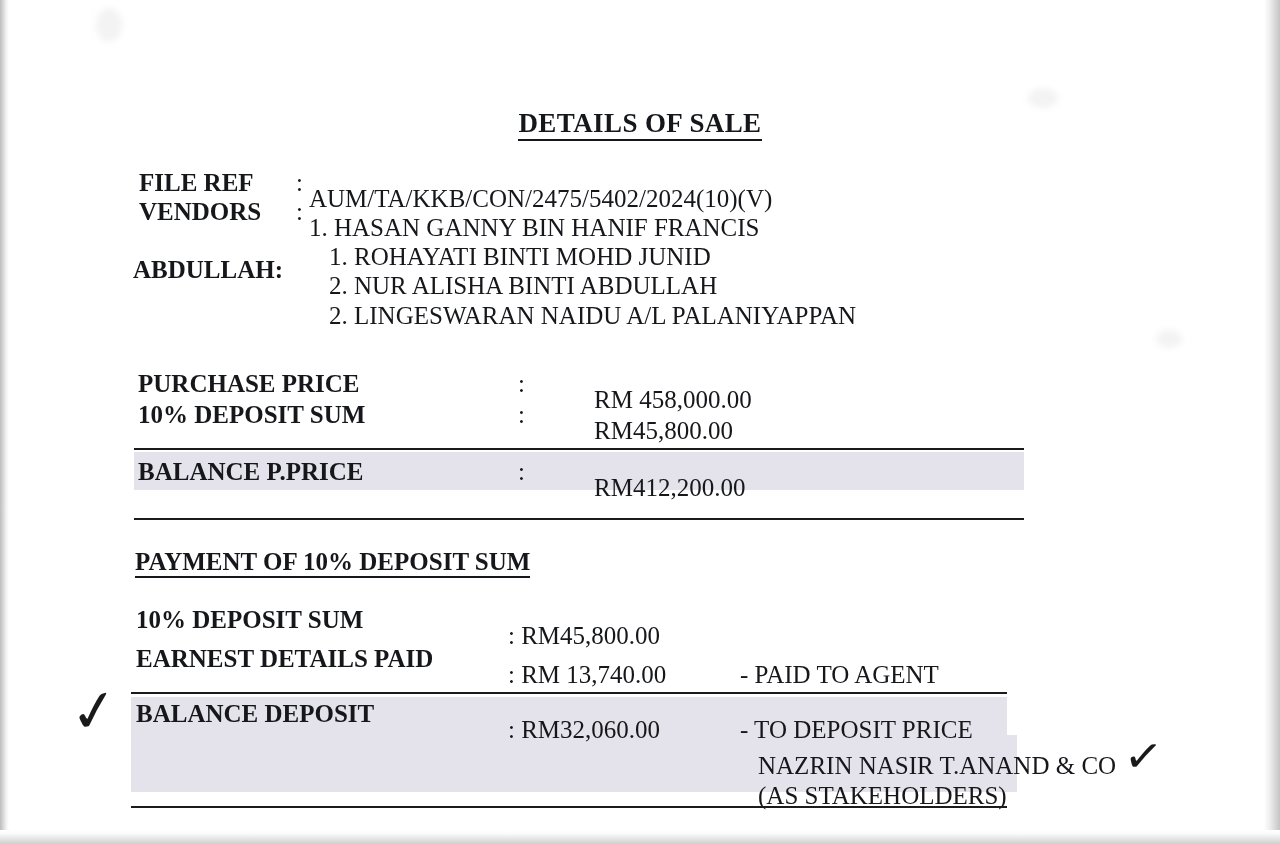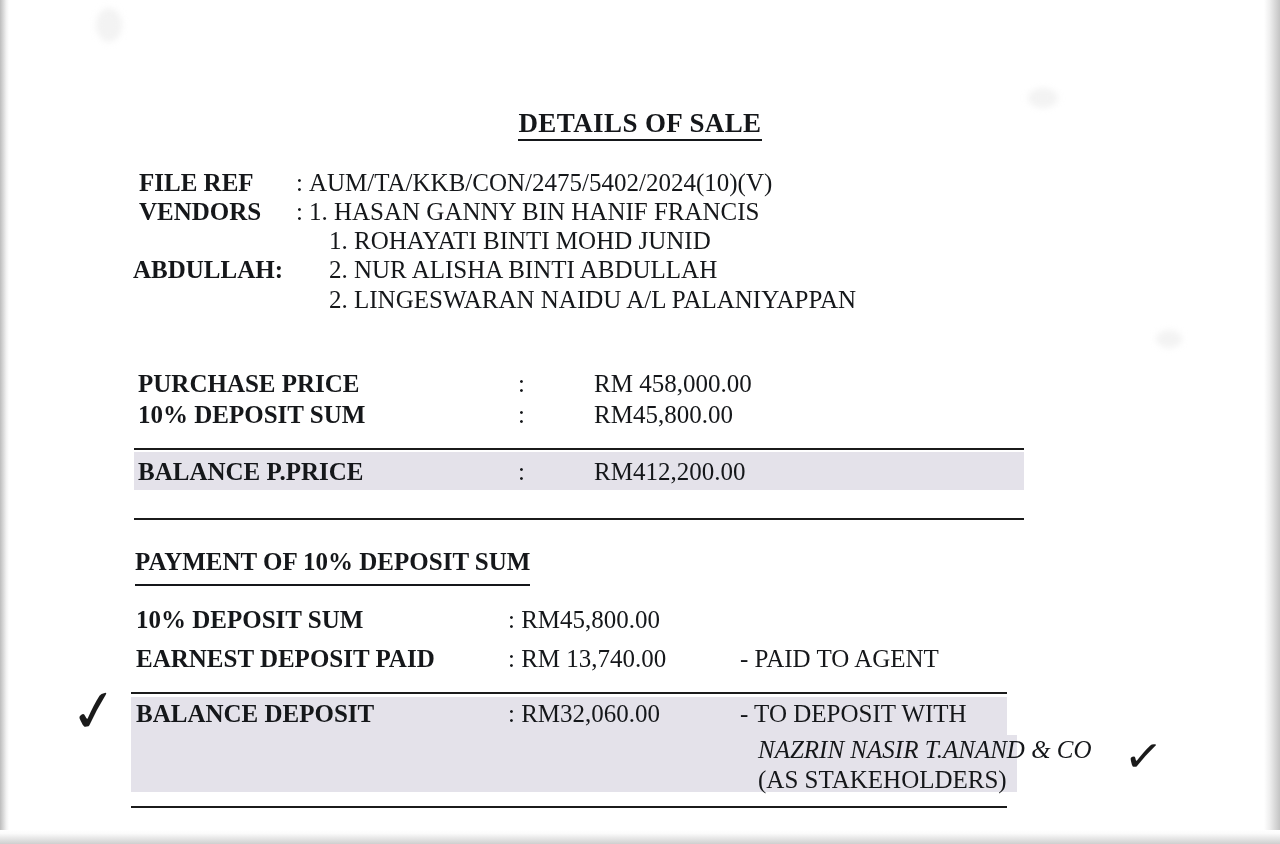--- a/index.html
+++ b/index.html
@@ -74,40 +74,40 @@
 
   .row {
     position: absolute;
     font-size: 25px;
     line-height: 29px;
     white-space: nowrap;
   }
 
   .lbl { position: absolute; font-weight: bold; }
   .colon { position: absolute; }
-  .val { position: absolute; }
+  .val { position: absolute; margin-top: 16px; }
 
   .hl {
     background: #e4e2ea;
   }
 
   .rule {
     position: absolute;
     height: 0;
     border-top: 2px solid #1b1b1b;
   }
 
   .section-head {
     position: absolute;
     font-size: 25px;
     font-weight: bold;
   }
   .section-head span {
     border-bottom: 2px solid #15171a;
-    padding-bottom: 9px;
+    padding-bottom: 1px;
     text-align: center;
   }
 
   .tick {
     position: absolute;
     color: #1a1a1a;
     font-size: 58px;
     line-height: 58px;
     font-family: "DejaVu Sans", sans-serif;
     transform: rotate(-8deg);
@@ -187,38 +187,38 @@
     <div class="section-head" style="left:135px;top:548px;">
       <span>PAYMENT OF 10% DEPOSIT SUM</span>
     </div>
 
     <div class="row" style="top:605px;left:0;width:1280px;">
       <span class="lbl" style="left:136px;">10% DEPOSIT SUM</span>
       <span class="val" style="left:508px;">: RM45,800.00</span>
     </div>
 
     <div class="row" style="top:644px;left:0;width:1280px;">
-      <span class="lbl" style="left:136px;">EARNEST DEPOSIT PAID</span>
+      <span class="lbl" style="left:136px;">EARNEST DETAILS PAID</span>
       <span class="val" style="left:508px;text-align:center;">: RM 13,740.00</span>
       <span class="val" style="left:740px;">- PAID TO AGENT</span>
     </div>
 
     <div class="rule" style="left:131px;top:692px;width:876px;"></div>
 
     <div class="hl" style="position:absolute;left:131px;top:697px;width:876px;height:38px;"></div>
     <div class="hl" style="position:absolute;left:131px;top:735px;width:886px;height:57px;"></div>
 
     <div class="row" style="top:699px;left:0;width:1280px;">
       <span class="lbl" style="left:136px;">BALANCE DEPOSIT</span>
       <span class="val" style="left:508px;">: RM32,060.00</span>
-      <span class="val" style="left:740px;">- TO DEPOSIT WITH</span>
+      <span class="val" style="left:740px;">- TO DEPOSIT PRICE</span>
     </div>
 
     <div class="row" style="top:735px;left:0;width:1280px;">
-      <span class="val" style="left:758px;font-style:italic;">NAZRIN NASIR T.ANAND &amp; CO</span>
+      <span class="val" style="left:758px;">NAZRIN NASIR T.ANAND &amp; CO</span>
     </div>
 
     <div class="row" style="top:765px;left:0;width:1280px;">
       <span class="val" style="left:758px;">(AS STAKEHOLDERS)</span>
     </div>
 
     <div class="rule" style="left:131px;top:806px;width:876px;"></div>
 
     <div class="tick" style="left:70px;top:682px;">✓</div>
     <div class="tick small" style="left:1124px;top:733px;">✓</div>

